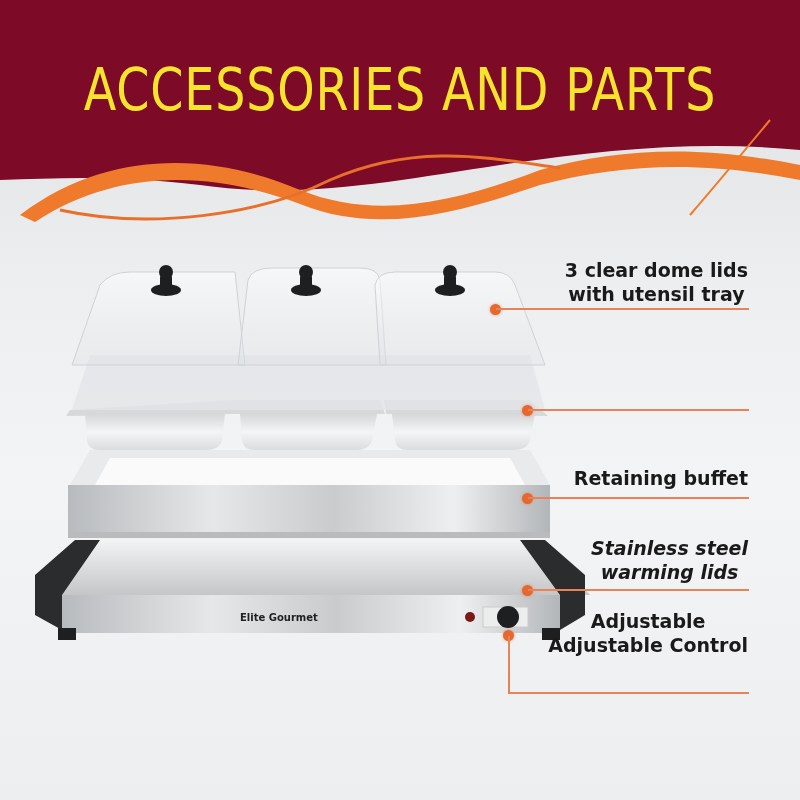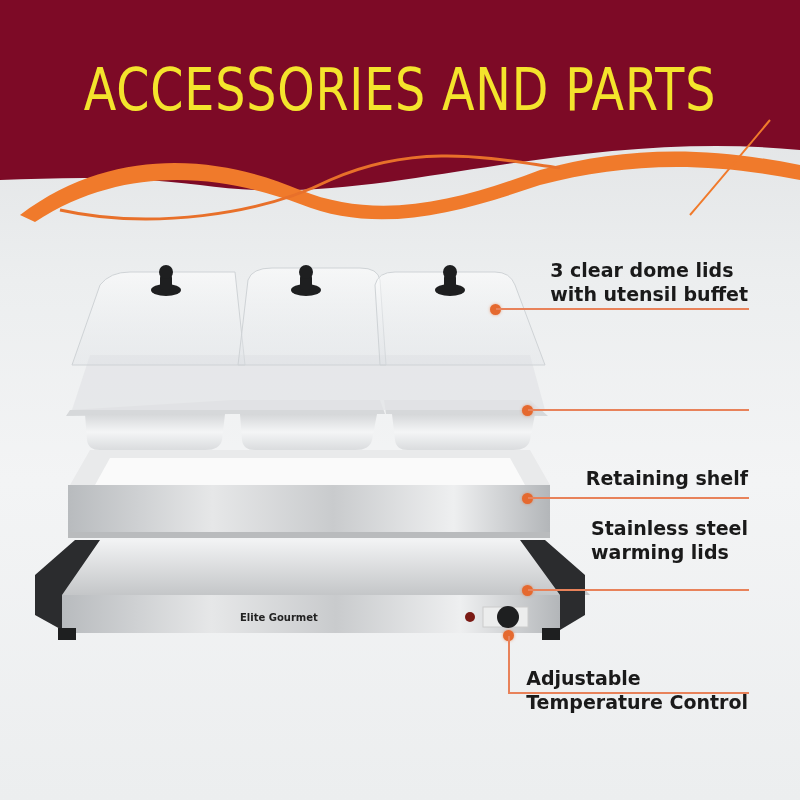--- a/index.html
+++ b/index.html
@@ -10,21 +10,21 @@
     background: linear-gradient(180deg, #dcdee0 0%, #eceeef 35%, #f3f4f5 60%, #eceeef 100%);
   }
   .banner-svg { position: absolute; left: 0; top: 0; width: 800px; height: 230px; }
   .title {
     position: absolute; left: 0; top: 56px; width: 800px; text-align: center;
     font-family: "DejaVu Sans", sans-serif; font-size: 58px; font-weight: 400;
     letter-spacing: 1px; color: #f4e42c; transform: scaleX(0.82); transform-origin: center;
   }
   .product { position: absolute; left: 0; top: 0; width: 800px; height: 800px; }
   .callout {
-    position: absolute; right: 52px; text-align: left;
+    position: absolute; right: 52px; text-align: center;
     font-family: "DejaVu Sans", sans-serif; font-weight: 700; font-size: 19px;
     line-height: 24px; color: #1a1a1a;
   }
   .callout span { display: block; }
   .lead-line { position: absolute; height: 2px; background: #e8825a; }
   .lead-vline { position: absolute; width: 2px; background: #e8825a; }
   .dot {
     position: absolute; width: 11px; height: 11px; border-radius: 50%;
     background: #e5692f; box-shadow: 0 0 3px rgba(229,105,47,.6);
   }
@@ -107,40 +107,40 @@
     <ellipse cx="450" cy="290" rx="15" ry="6" fill="#1e1f20"></ellipse>
       <rect x="444" y="274" width="12" height="16" rx="4" fill="#1e1f20"></rect>
       <circle cx="450" cy="272" r="7" fill="#1e1f20"></circle>
   </g>
 </svg>
 
 <div class="dot" style="left:490px;top:304px;"></div>
 <div class="lead-line" style="left:496px;top:308px;width:253px;"></div>
 <div class="callout" style="top:258px;">
   <span>3 clear dome lids</span>
-  <span>with utensil buffet</span>
+  <span>with utensil tray</span>
 </div>
 
 <div class="dot" style="left:522px;top:405px;"></div>
 <div class="lead-line" style="left:528px;top:409px;width:221px;"></div>
 <div class="callout" style="top:359px;">
 </div>
 
 <div class="dot" style="left:522px;top:493px;"></div>
 <div class="lead-line" style="left:528px;top:497px;width:221px;"></div>
 <div class="callout" style="top:466px;">
-  <span>Retaining shelf</span>
+  <span>Retaining buffet</span>
 </div>
 
 <div class="dot" style="left:522px;top:585px;"></div>
 <div class="lead-line" style="left:528px;top:589px;width:221px;"></div>
-<div class="callout" style="top:516px;">
+<div class="callout" style="top:536px;font-style:italic;">
   <span>Stainless steel</span>
   <span>warming lids</span>
 </div>
 
 <div class="dot" style="left:503px;top:630px;"></div>
 <div class="lead-vline" style="left:508px;top:636px;height:57px;"></div>
 <div class="lead-line" style="left:508px;top:692px;width:241px;"></div>
-<div class="callout" style="top:666px;">
+<div class="callout" style="top:609px;">
   <span>Adjustable</span>
-  <span>Temperature Control</span>
+  <span>Adjustable Control</span>
 </div>
 
 </body></html>

